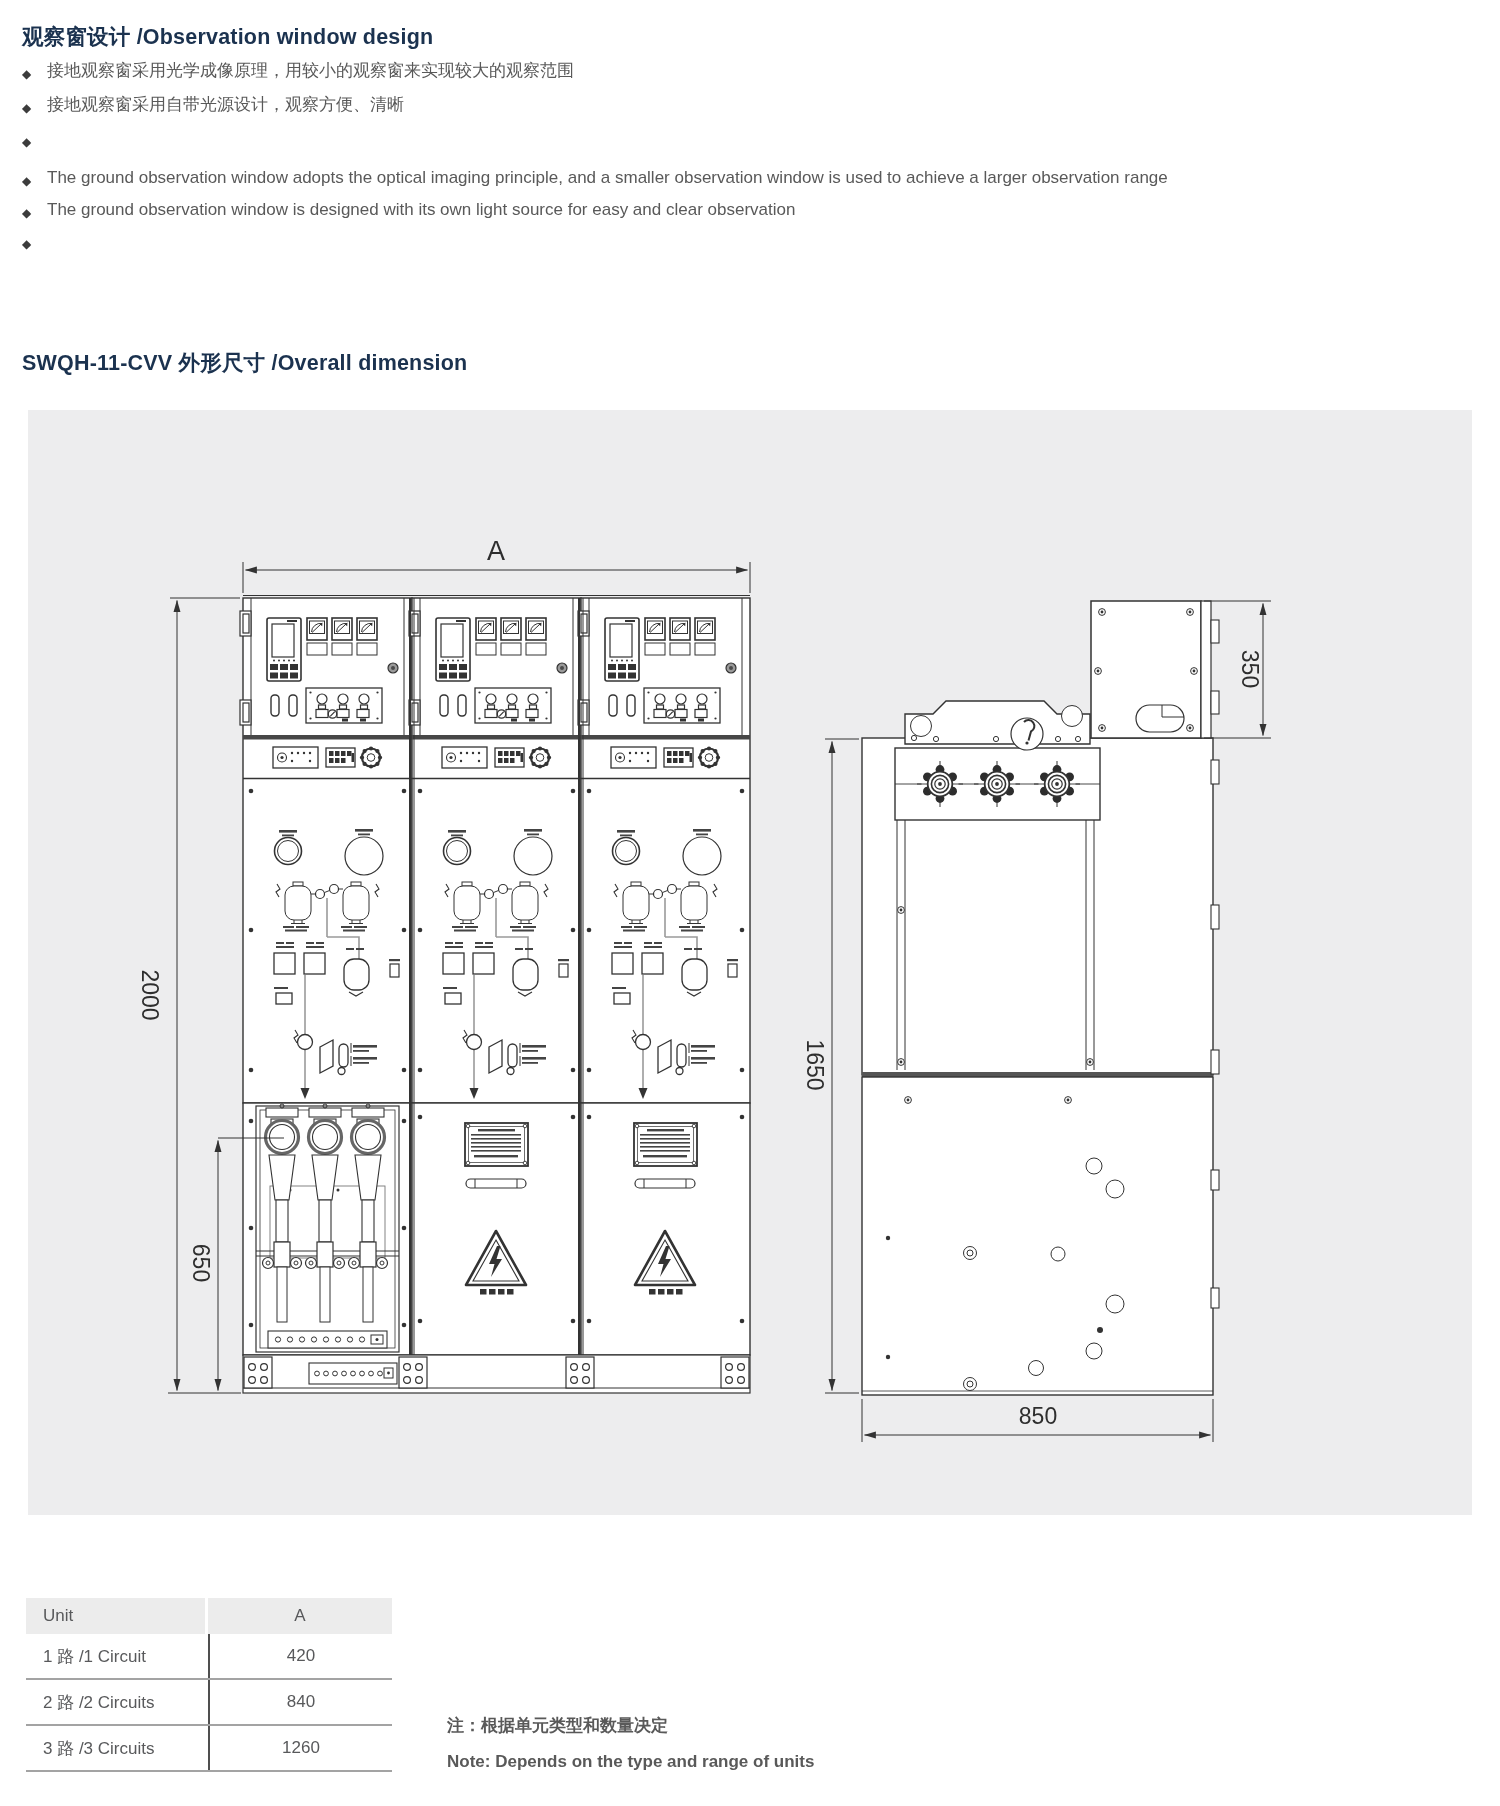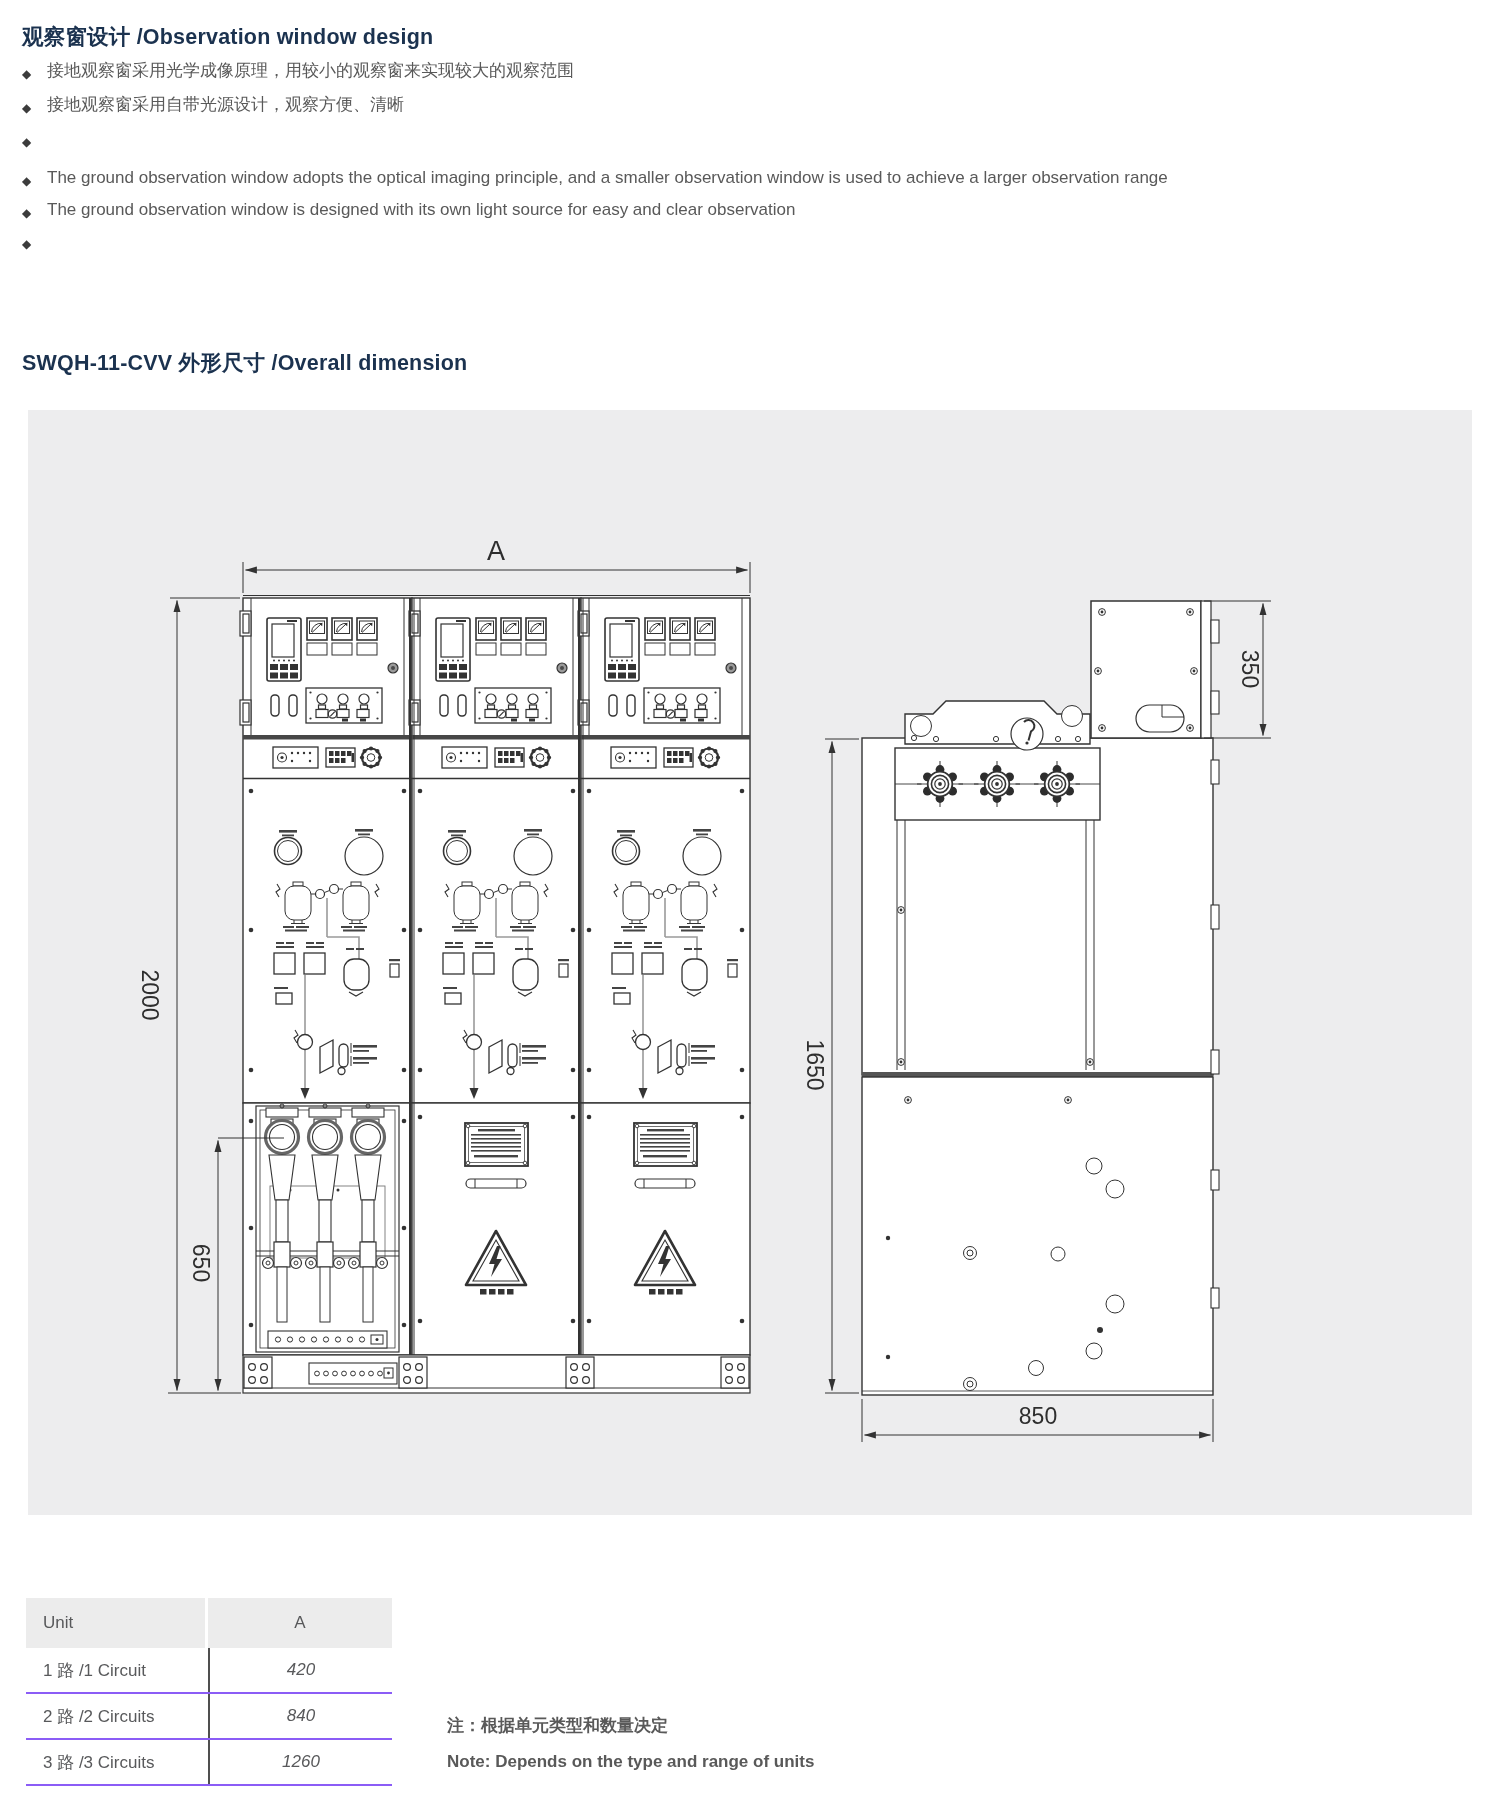--- a/index.html
+++ b/index.html
@@ -15,27 +15,27 @@
   .en{width:1192px;}
   .en .bitem{line-height:28.5px;}
   .dm{font-size:12px;color:#3c3c3c;flex:0 0 16px;margin-right:9px;padding-top:3px;line-height:inherit;}
   .btext{flex:1;}
   .justify .btext{text-align:justify;}
   #zh-list{top:60px;}
   #en-list{top:164px;}
   #drawing-panel{left:28px;top:410px;width:1444px;height:1105px;background:#ededee;}
   
   #size-table{left:26px;top:1598px;width:366px;font-size:17px;color:#58595b;}
-  .t-head{display:flex;height:50px;justify-content:space-between;}
+  .t-head{display:flex;height:36px;justify-content:space-between;}
   .t-head .hc{background:#ececec;display:flex;align-items:center;}
   .hc1{width:179px;padding-left:17px;margin-right:3px;box-sizing:border-box;}
   .hc2{width:184px;justify-content:center;}
-  .t-row{display:flex;height:44px;border-bottom:2px solid #8b5cf6;}
+  .t-row{display:flex;height:44px;border-bottom:2px solid #a3a3a3;}
   .c1{width:182px;box-sizing:border-box;padding-left:17px;display:flex;align-items:center;}
-  .c2{width:184px;box-sizing:border-box;border-left:2px solid #4f4f4f;display:flex;align-items:center;justify-content:center;font-style:italic;}
+  .c2{width:184px;box-sizing:border-box;border-left:2px solid #4f4f4f;display:flex;align-items:center;justify-content:center;}
   #note{left:447px;top:1712px;font-size:17px;color:#595959;line-height:27px;}
   #note .nline{margin-bottom:9px;font-weight:bold;}
   svg text{font-family:"Liberation Sans",sans-serif;}
 </style>
 </head>
 <body>
 
 <div class="abs heading" id="h1">观察窗设计 /Observation window design</div>
 
 <div class="abs blist zh" id="zh-list">

